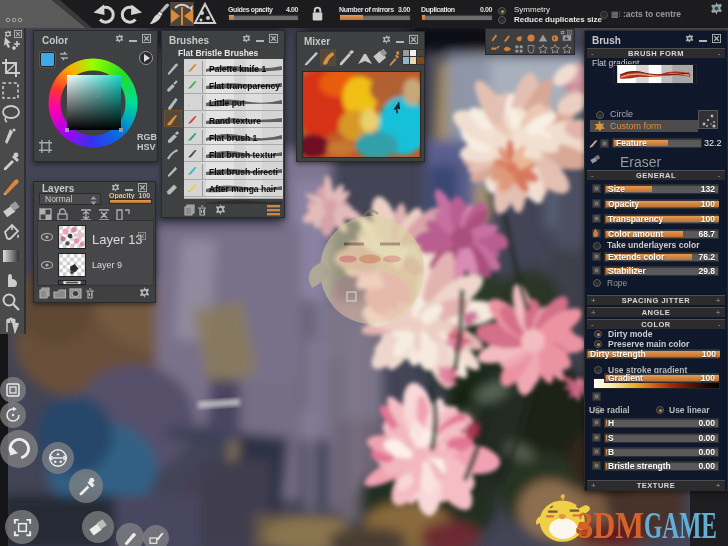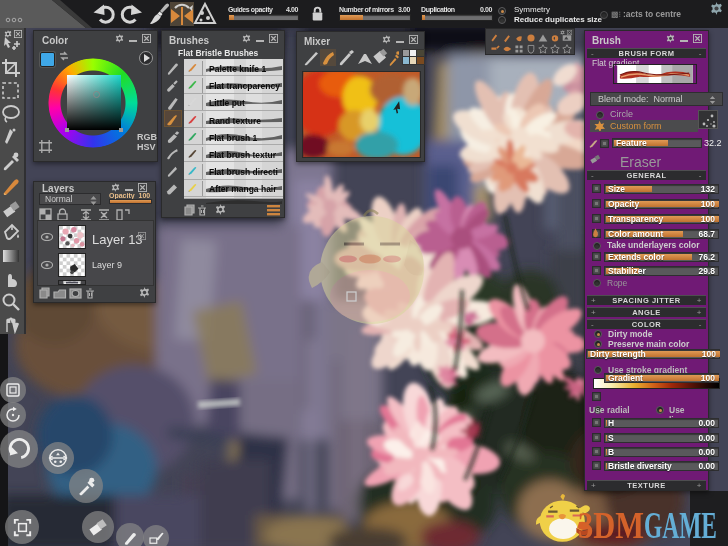--- a/index.html
+++ b/index.html
@@ -1281,21 +1281,21 @@
     <svg width="10" height="10" viewBox="0 0 14 14" style="position:absolute;left:52px;top:15px">
       <path d="M7 1 l1.8 3.8 4.2.6 -3 3 .7 4.2 -3.7 -2 -3.7 2 .7 -4.2 -3 -3 4.2 -.6Z" fill="none" stroke="#9a9a9a" stroke-width="1.2"></path>
     </svg>
     <svg width="10" height="10" viewBox="0 0 14 14" style="position:absolute;left:64px;top:15px">
       <path d="M7 1 l1.8 3.8 4.2.6 -3 3 .7 4.2 -3.7 -2 -3.7 2 .7 -4.2 -3 -3 4.2 -.6Z" fill="none" stroke="#9a9a9a" stroke-width="1.2"></path>
     </svg>
     <svg width="10" height="10" viewBox="0 0 14 14" style="position:absolute;left:76px;top:15px">
       <path d="M7 1 l1.8 3.8 4.2.6 -3 3 .7 4.2 -3.7 -2 -3.7 2 .7 -4.2 -3 -3 4.2 -.6Z" fill="none" stroke="#9a9a9a" stroke-width="1.2"></path>
     </svg>
   </div>
-<div class="panel" style="left:584px;top:30px;width:125px;height:461px;background:#701a75">
+<div class="panel" style="left:584px;top:30px;width:144px;height:461px;background:#0f172a">
     <div class="ptitle" style="left:7px;top:4px">Brush</div>
     <div class="picons" style="right:6px;top:3px">
       <svg width="9" height="9" viewBox="0 0 20 20">
         <path fill="#b5b5b5" d="M10 0l1.2 3a7 7 0 012.4 1l3-1.2 1.6 2.8-2.2 2.4a7 7 0 010 2.6l2.2 2.4-1.6 2.8-3-1.2a7 7 0 01-2.4 1L10 20l-1.2-3.4a7 7 0 01-2.4-1l-3 1.2-1.6-2.8 2.2-2.4a7 7 0 010-2.6L1.8 6.6 3.4 3.8l3 1.2a7 7 0 012.4-1Z"></path>
         <circle cx="10" cy="10" r="3.2" fill="#3f4042"></circle>
       </svg>
       <svg width="8" height="9" viewBox="0 0 8 9">
         <rect x="0" y="6" width="8" height="2" fill="#b5b5b5"></rect>
       </svg>
       <svg width="9" height="9" viewBox="0 0 10 10">
@@ -1307,23 +1307,20 @@
     <div class="abs" style="left:7px;top:27px;font-size:8.5px;color:#d0d0d0">Flat gradient</div>
     <svg width="84" height="20" viewBox="0 0 84 20" style="position:absolute;left:28px;top:33px;border:1px solid #222">
       <rect width="84" height="20" fill="#ffffff"></rect>
       <rect x="21" width="14" height="20" fill="#d8d8d8"></rect>
       <rect x="49" width="12" height="20" fill="#c0c0c0"></rect>
       <rect x="61" width="23" height="20" fill="#a8a8a8"></rect>
       <path d="M3 12 Q15 4 28 9 T55 8 Q70 6 81 10 L81 13 Q65 10 52 12 T25 13 Q12 16 3 15Z" fill="#b03020"></path>
       <path d="M4 13.5 Q18 8 32 11 T60 10 Q72 9 80 11.5" stroke="#e8a070" stroke-width="1.6" fill="none"></path>
       <path d="M3 11 Q16 5 30 9 T80 9" stroke="#7a1812" stroke-width="1.2" fill="none"></path>
     </svg>
-    <div class="abs" style="left:5px;top:61px;width:133px;height:14px;background:#48484a;border:1px solid #2e2e30;font-size:9px;color:#ccc;line-height:13px;padding-left:7px">Blend mode: &nbsp;Normal<svg width="7" height="8" viewBox="0 0 7 9" style="position:absolute;right:6px;top:3px">
-        <path d="M3.5 0 L6.5 3.5 H0.5Z M3.5 9 L6.5 5.5 H0.5Z" fill="#999"></path>
-      </svg></div>
     <div class="rad" style="left:11px;top:80px"></div>
     <div class="abs" style="left:25px;top:78px;font-size:9px;color:#aaa">Circle</div>
     <div class="abs" style="left:5px;top:89px;width:108px;height:12px;background:#4b4b4d"></div>
     <svg width="11" height="11" viewBox="0 0 14 14" style="position:absolute;left:9px;top:89px">
       <path d="M7 1 l2 4 4 -1 -2 4 3 3 -5 .5 -1 4 -2.5 -4 -4.5 1 2.5 -4.5 -3 -3 5 0Z" fill="#d8913f"></path>
     </svg>
     <div class="abs" style="left:25px;top:90px;font-size:9px;color:#d8913f">Custom form</div>
     <div class="abs" style="left:113px;top:79px;width:20px;height:19px;background:#323234;border:1px solid #555">
       <svg width="20" height="19">
         <g fill="#bbb">
@@ -1461,21 +1458,21 @@
         <div class="sfill" style="width:1px"></div>
       </div>
       <div class="slab" style="left:4px">B</div>
       <div class="sval">0.00</div>
     </div>
     <div class="tog" style="left:7px;top:430px"></div>
     <div class="srow" style="left:19px;top:430px;width:115px">
       <div class="sbar">
         <div class="sfill" style="width:1px"></div>
       </div>
-      <div class="slab" style="left:4px">Bristle diversity</div>
+      <div class="slab" style="left:4px">Bristle strength</div>
       <div class="sval">0.00</div>
     </div>
     <div class="hdr" style="top:449px">TEXTURE<span class="pm" style="left:4px">+</span><span class="pm" style="right:4px">+</span></div>
   </div>
 <div class="abs" style="left:533px;top:489px;width:195px;height:57px">
     <svg width="195" height="57" viewBox="0 0 195 57">
 <g transform="translate(2,2) scale(0.94)">
 <ellipse cx="29" cy="32" rx="24" ry="22" fill="#f0d048"></ellipse>
 <path d="M8 26 q-8 2 -7 10 l9 -4Z" fill="#f0d048"></path>
 <path d="M46 20 q8 -8 12 -3 q2 4 -5 7Z" fill="#f0d048"></path>

